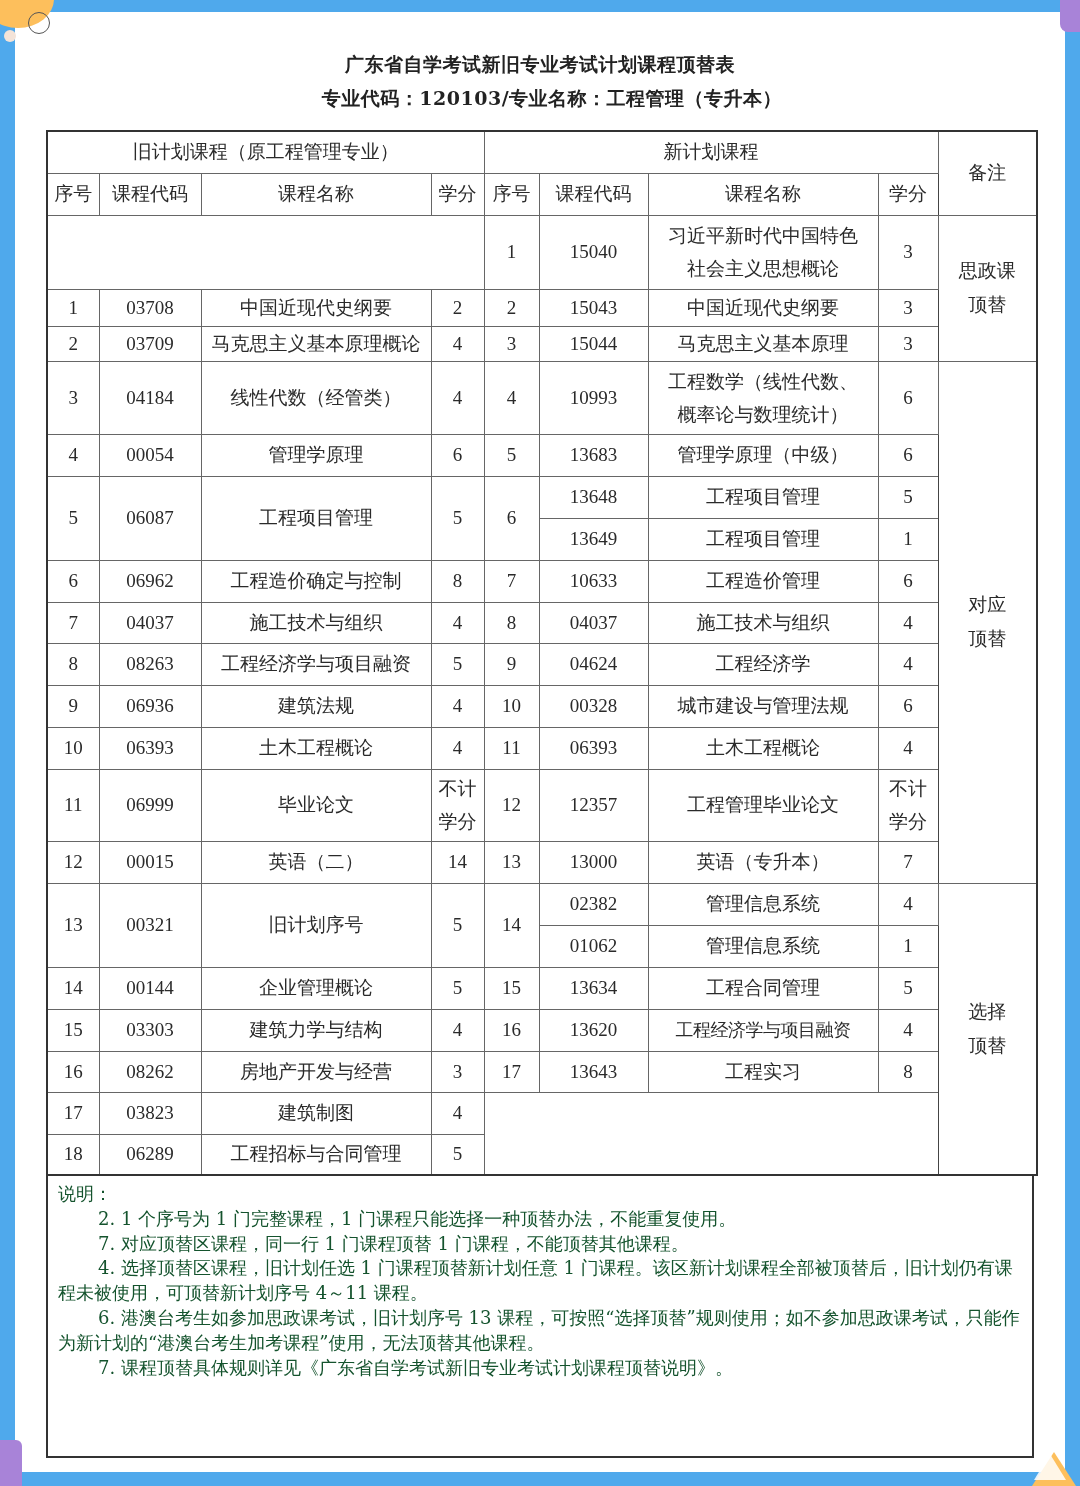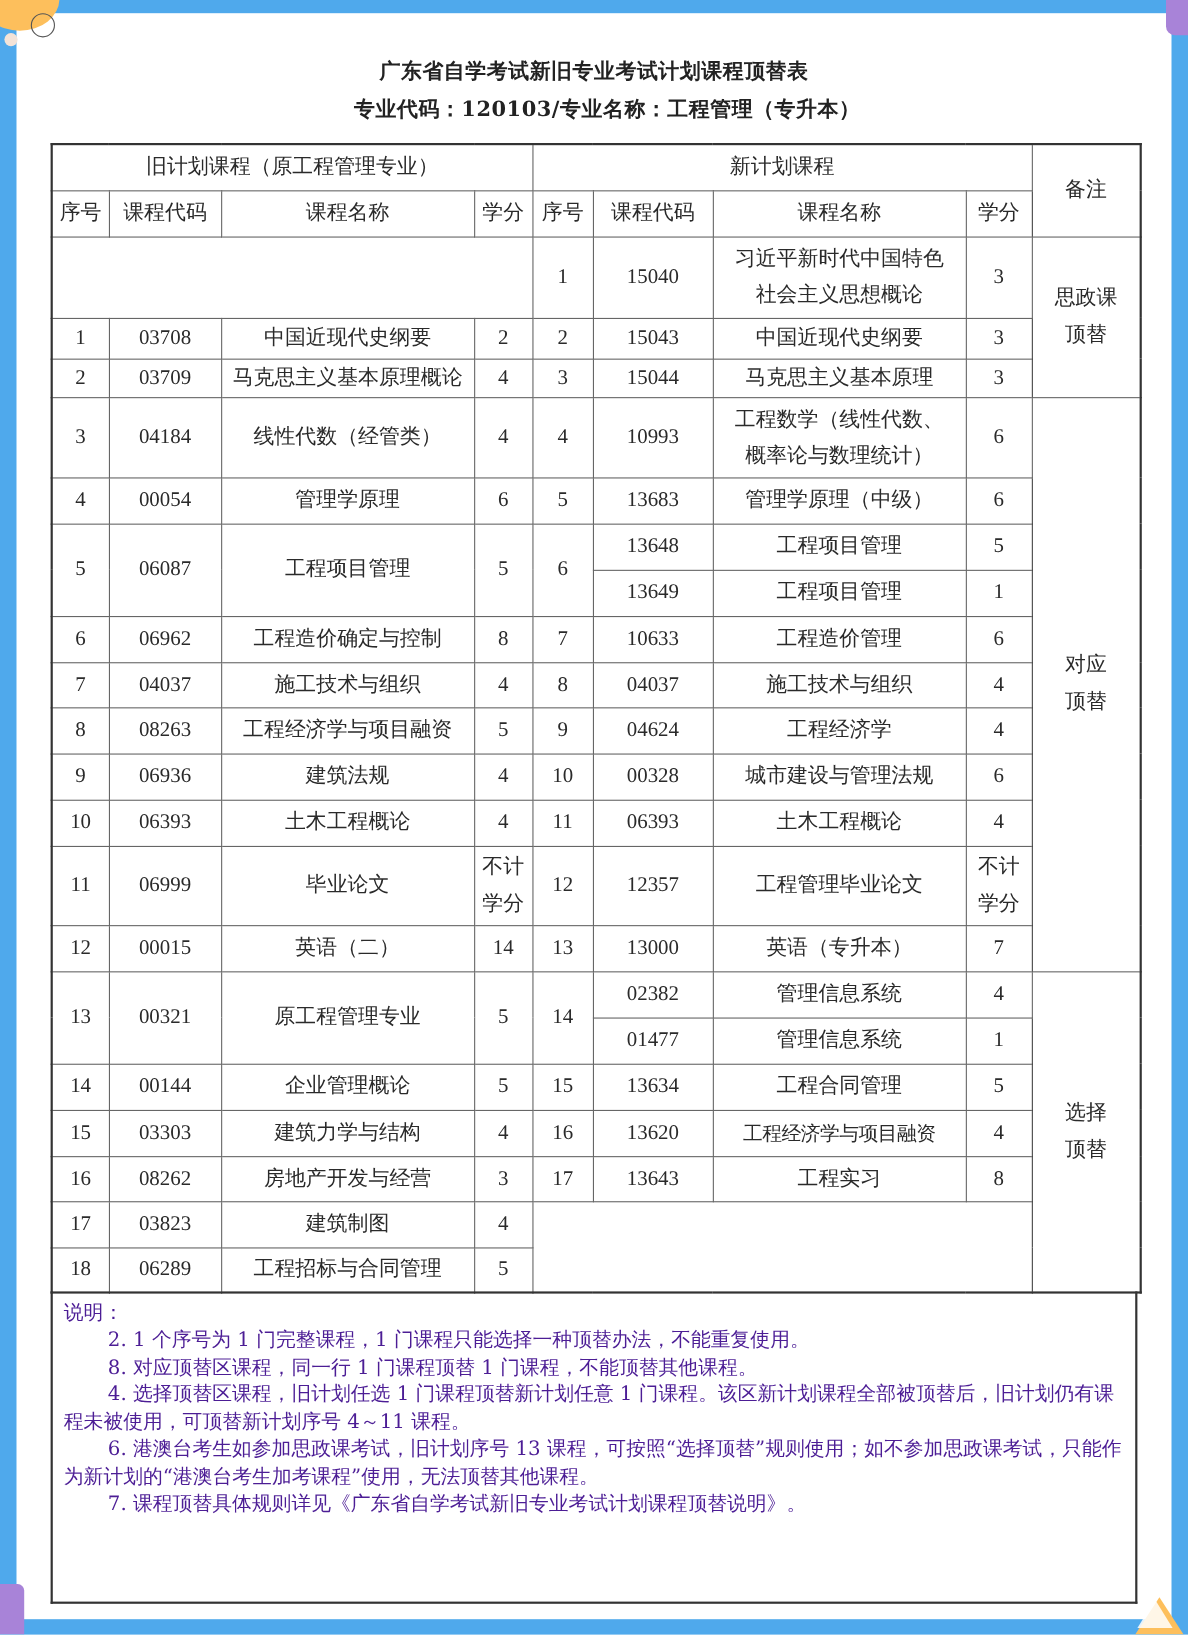--- a/index.html
+++ b/index.html
@@ -64,21 +64,21 @@
     border: 1px solid #666; text-align: center; vertical-align: middle;
     padding: 0; line-height: 34px; color: #2a2a2a;
   }
   table.main td.two-line { line-height: 33px; }
   table.main td.remark { border-left: 1.5px solid #444; line-height: 34px; }
   table.main tr.hdr td { line-height: 38px; }
 
   .notes {
     position: absolute; left: 46px; top: 1174px; width: 988px; height: 284px;
     border: 2px solid #333; border-top: none;
-    font-size: 18px; line-height: 24.8px; color: #4c1d95;
+    font-size: 18px; line-height: 24.8px; color: #14532d;
     padding: 8px 10px 0 10px; box-sizing: border-box;
   }
   .notes p { margin: 0; }
   .notes .ind { text-indent: 40px; }
 </style>
 </head>
 <body>
 
 <div class="card"></div>
 <div class="deco-orange"></div>
@@ -253,30 +253,30 @@
     <td>14</td>
     <td>13</td>
     <td>13000</td>
     <td>英语（专升本）</td>
     <td>7</td>
   </tr>
 
   <tr style="height:42px">
     <td rowspan="2">13</td>
     <td rowspan="2">00321</td>
-    <td rowspan="2">原工程管理专业</td>
+    <td rowspan="2">旧计划序号</td>
     <td rowspan="2">5</td>
     <td rowspan="2">14</td>
     <td>02382</td>
     <td>管理信息系统</td>
     <td>4</td>
     <td rowspan="7" class="remark"><span>选择</span><br><span>顶替</span></td>
   </tr>
   <tr style="height:42px">
-    <td>01477</td>
+    <td>01062</td>
     <td>管理信息系统</td>
     <td>1</td>
   </tr>
   <tr style="height:42px">
     <td>14</td>
     <td>00144</td>
     <td>企业管理概论</td>
     <td>5</td>
     <td>15</td>
     <td>13634</td>
@@ -315,17 +315,17 @@
     <td>06289</td>
     <td>工程招标与合同管理</td>
     <td>5</td>
   </tr>
 </tbody>
   </table>
 
 <div class="notes">
   <p>说明：</p>
   <p class="ind">2.  1 个序号为 1 门完整课程，1 门课程只能选择一种顶替办法，不能重复使用。</p>
-  <p class="ind">8.  对应顶替区课程，同一行 1 门课程顶替 1 门课程，不能顶替其他课程。</p>
+  <p class="ind">7.  对应顶替区课程，同一行 1 门课程顶替 1 门课程，不能顶替其他课程。</p>
   <p class="ind">4.  选择顶替区课程，旧计划任选 1 门课程顶替新计划任意 1 门课程。该区新计划课程全部被顶替后，旧计划仍有课程未被使用，可顶替新计划序号 4～11 课程。</p>
   <p class="ind">6.  港澳台考生如参加思政课考试，旧计划序号 13 课程，可按照“选择顶替”规则使用；如不参加思政课考试，只能作为新计划的“港澳台考生加考课程”使用，无法顶替其他课程。</p>
   <p class="ind">7.  课程顶替具体规则详见《广东省自学考试新旧专业考试计划课程顶替说明》。</p>
 </div>
 
 </body></html>

